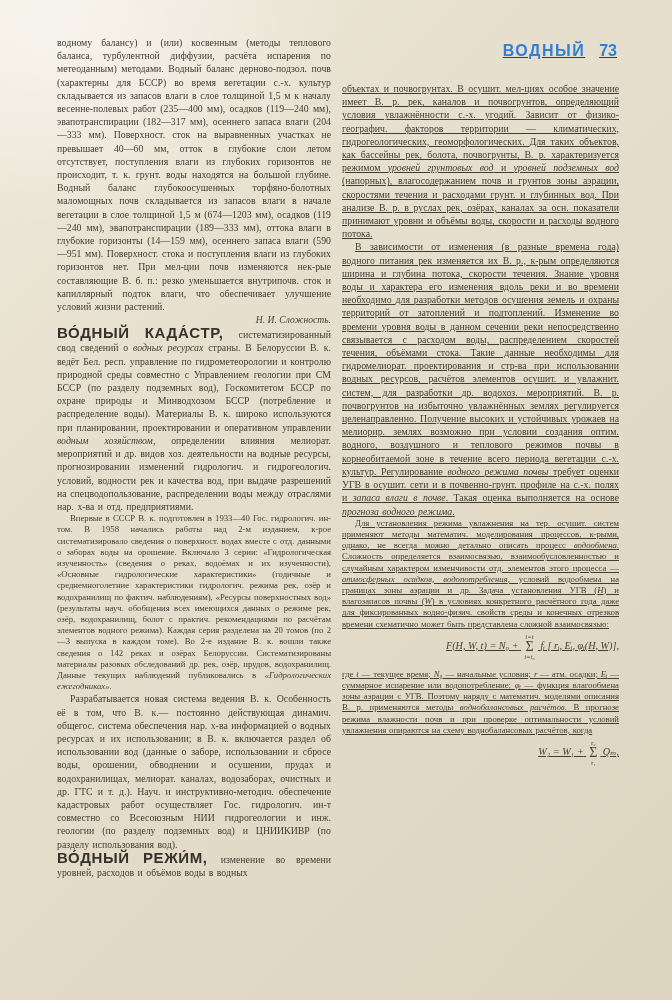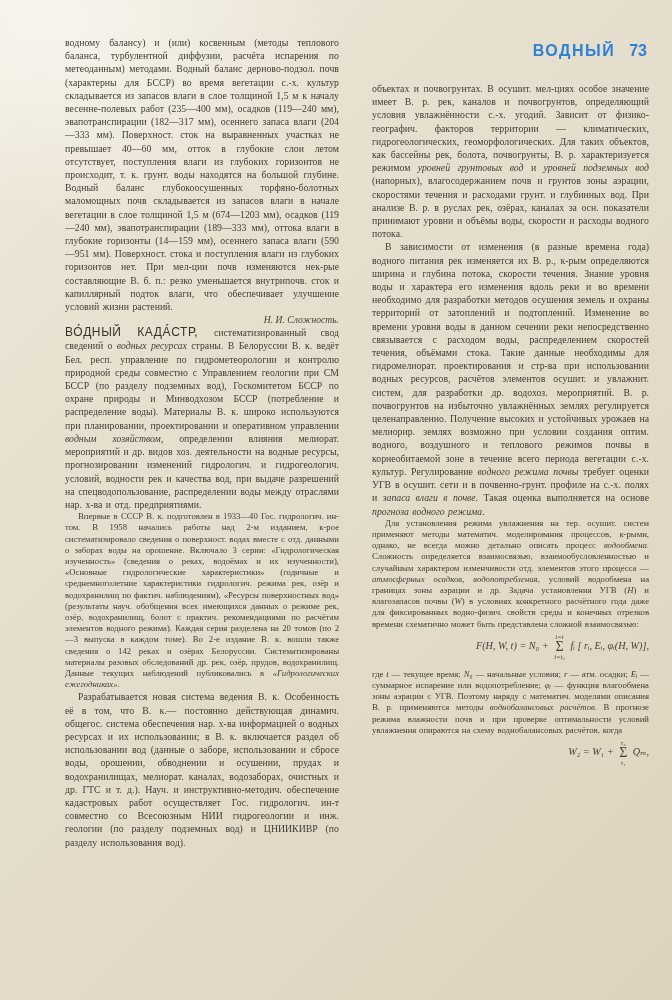--- a/index.html
+++ b/index.html
@@ -6,30 +6,30 @@
   body{width:672px;height:1000px;overflow:hidden;background:#cfc7b4;}
   .page{
     position:relative;width:672px;height:1000px;overflow:hidden;
     background:
       radial-gradient(ellipse 420px 300px at 8% 2%, rgba(255,255,255,0.55), rgba(255,255,255,0) 70%),
       linear-gradient(135deg,#efe9da 0%,#e7e0cf 30%,#e3dbc8 60%,#ddd4bf 100%);
     font-family:"Liberation Serif","DejaVu Serif",serif;
     color:#403d35;
   }
   .col{position:absolute;top:36px;text-align:justify;}
-  .col.left{left:57px;width:274px;margin-left:8px;}
-  .col.right{left:372px;width:277px;}
+  .col.left{left:57px;width:274px;}
+  .col.right{left:342px;width:277px;text-decoration:underline;}
   p.t{margin:0;font-size:9.8px;line-height:13.2px;word-spacing:1px;}
   p.t.ind{text-indent:13px;}
   p.t.small{font-size:8.7px;line-height:11.2px;word-spacing:0.6px;}
   .s-i{font-style:italic;}
   .s-hw{
-    font-weight:normal;
+    font-weight:bold;
     font-family:"Liberation Sans","DejaVu Sans",sans-serif;
-    font-size:12px;letter-spacing:0.6px;
+    font-size:15px;letter-spacing:0.6px;
     color:#35322b;
   }
   .sig{font-style:italic;text-align:right;font-size:9.6px;line-height:13px;color:#45423a;}
   .running-head{
     text-align:right;padding-right:2px;margin-bottom:22px;margin-top:6px;
     font-family:"Liberation Sans","DejaVu Sans",sans-serif;
     font-weight:bold;font-size:16px;letter-spacing:1.5px;
     color:#2e81d6;
   }
   .running-head .rh-num{margin-left:14px;letter-spacing:0;}
@@ -46,20 +46,21 @@
 <body>
 
 <div class="page">
 
   <div class="col left">
     <p class="t"><span>водному балансу) и (или) косвенным (методы теплового баланса, турбулентной диффузии, расчёта испарения по метеоданным) методами. Водный баланс дерново-подзол. почв (характерны для БССР) во время вегетации с.-х. культур складывается из запасов влаги в слое толщиной 1,5 м к началу весенне-полевых работ (235—400 мм), осадков (119—240 мм), эвапотранспирации (182—317 мм), осеннего запаса влаги (204—333 мм). Поверхност. сток на выравненных участках не превышает 40—60 мм, отток в глубокие слои летом отсутствует, поступления влаги из глубоких горизонтов не происходит, т. к. грунт. воды находятся на большой глубине. Водный баланс глубокоосушенных торфяно-болотных маломощных почв складывается из запасов влаги в начале вегетации в слое толщиной 1,5 м (674—1203 мм), осадков (119—240 мм), эвапотранспирации (189—333 мм), оттока влаги в глубокие горизонты (14—159 мм), осеннего запаса влаги (590—951 мм). Поверхност. стока и поступления влаги из глубоких горизонтов нет. При мел-ции почв изменяются нек-рые составляющие В. б. п.: резко уменьшается внутрипочв. сток и капиллярный подток влаги, что обеспечивает улучшение условий жизни растений.</span></p>
     <div class="sig">Н. И. Сложность.</div>
     <p class="t"><span class="s-hw">ВО́ДНЫЙ КАДА́СТР, </span><span>систематизированный свод сведений о </span><span class="s-i">водных ресурсах</span><span> страны. В Белоруссии В. к. ведёт Бел. респ. управление по гидрометеорологии и контролю природной среды совместно с Управлением геологии при СМ БССР (по разделу подземных вод), Госкомитетом БССР по охране природы и Минводхозом БССР (потребление и распределение воды). Материалы В. к. широко используются при планировании, проектировании и оперативном управлении </span><span class="s-i">водным хозяйством</span><span>, определении влияния мелиорат. мероприятий и др. видов хоз. деятельности на водные ресурсы, прогнозировании изменений гидрологич. и гидрогеологич. условий, водности рек и качества вод, при выдаче разрешений на спецводопользование, распределении воды между отраслями нар. х-ва и отд. предприятиями.</span></p>
     <p class="t small ind"><span>Впервые в СССР В. к. подготовлен в 1933—40 Гос. гидрологич. ин-том. В 1958 начались работы над 2-м изданием, к-рое систематизировало сведения о поверхност. водах вместе с отд. данными о заборах воды на орошение. Включало 3 серии: «Гидрологическая изученность» (сведения о реках, водоёмах и их изученности), «Основные гидрологические характеристики» (годичные и среднемноголетние характеристики гидрологич. режима рек, озёр и водохранилищ по фактич. наблюдениям), «Ресурсы поверхностных вод» (результаты науч. обобщения всех имеющихся данных о режиме рек, озёр, водохранилищ, болот с практич. рекомендациями по расчётам элементов водного режима). Каждая серия разделена на 20 томов (по 2—3 выпуска в каждом томе). Во 2-е издание В. к. вошли также сведения о 142 реках и озёрах Белоруссии. Систематизированы материалы разовых обследований др. рек, озёр, прудов, водохранилищ. Данные текущих наблюдений публиковались в </span><span class="s-i">«Гидрологических ежегодниках»</span><span>.</span></p>
     <p class="t ind"><span>Разрабатывается новая система ведения В. к. Особенность её в том, что В. к.— постоянно действующая динамич. общегос. система обеспечения нар. х-ва информацией о водных ресурсах и их использовании; в В. к. включается раздел об использовании вод (данные о заборе, использовании и сбросе воды, орошении, обводнении и осушении, прудах и водохранилищах, мелиорат. каналах, водозаборах, очистных и др. ГТС и т. д.). Науч. и инструктивно-методич. обеспечение кадастровых работ осуществляет Гос. гидрологич. ин-т совместно со Всесоюзным НИИ гидрогеологии и инж. геологии (по разделу подземных вод) и ЦНИИКИВР (по разделу использования вод).</span></p>
+    <p class="t"><span class="s-hw">ВО́ДНЫЙ РЕЖИ́М, </span><span>изменение во времени уровней, расходов и объёмов воды в водных</span></p>
   </div>
 
   <div class="col right">
     <div class="running-head">
       <span class="rh-word">ВОДНЫЙ</span><span class="rh-num">73</span>
     </div>
     <p class="t"><span>объектах и почвогрунтах. В осушит. мел-циях особое значение имеет В. р. рек, каналов и почвогрунтов, определяющий условия увлажнённости с.-х. угодий. Зависит от физико-географич. факторов территории — климатических, гидрогеологических, геоморфологических. Для таких объектов, как бассейны рек, болота, почвогрунты, В. р. характеризуется режимом </span><span class="s-i">уровней грунтовых вод</span><span> и </span><span class="s-i">уровней подземных вод</span><span> (напорных), влагосодержанием почв и грунтов зоны аэрации, скоростями течения и расходами грунт. и глубинных вод. При анализе В. р. в руслах рек, озёрах, каналах за осн. показатели принимают уровни и объёмы воды, скорости и расходы водного потока.</span></p>
     <p class="t ind"><span>В зависимости от изменения (в разные времена года) водного питания рек изменяется их В. р., к-рым определяются ширина и глубина потока, скорости течения. Знание уровня воды и характера его изменения вдоль реки и во времени необходимо для разработки методов осушения земель и охраны территорий от затоплений и подтоплений. Изменение во времени уровня воды в данном сечении реки непосредственно связывается с расходом воды, распределением скоростей течения, объёмами стока. Такие данные необходимы для гидромелиорат. проектирования и стр-ва при использовании водных ресурсов, расчётов элементов осушит. и увлажнит. систем, для разработки др. водохоз. мероприятий. В. р. почвогрунтов на избыточно увлажнённых землях регулируется целенаправленно. Получение высоких и устойчивых урожаев на мелиорир. землях возможно при условии создания оптим. водного, воздушного и теплового режимов почвы в корнеобитаемой зоне в течение всего периода вегетации с.-х. культур. Регулирование </span><span class="s-i">водного режима почвы</span><span> требует оценки УГВ в осушит. сети и в почвенно-грунт. профиле на с.-х. полях и </span><span class="s-i">запаса влаги в почве</span><span>. Такая оценка выполняется на основе </span><span class="s-i">прогноза водного режима</span><span>.</span></p>
     <p class="t small ind"><span>Для установления режима увлажнения на тер. осушит. систем применяют методы математич. моделирования процессов, к-рыми, однако, не всегда можно детально описать процесс </span><span class="s-i">водообмена</span><span>. Сложность определяется взаимосвязью, взаимообусловленностью и случайным характером изменчивости отд. элементов этого процесса — </span><span class="s-i">атмосферных осадков, водопотребления</span><span>, условий водообмена на границах зоны аэрации и др. Задача установления УГВ (</span><span class="s-i">H</span><span>) и влагозапасов почвы (</span><span class="s-i">W</span><span>) в условиях конкретного расчётного года даже для фиксированных водно-физич. свойств среды и конечных отрезков времени схематично может быть представлена сложной взаимосвязью:</span></p>
     <div class="formula">

